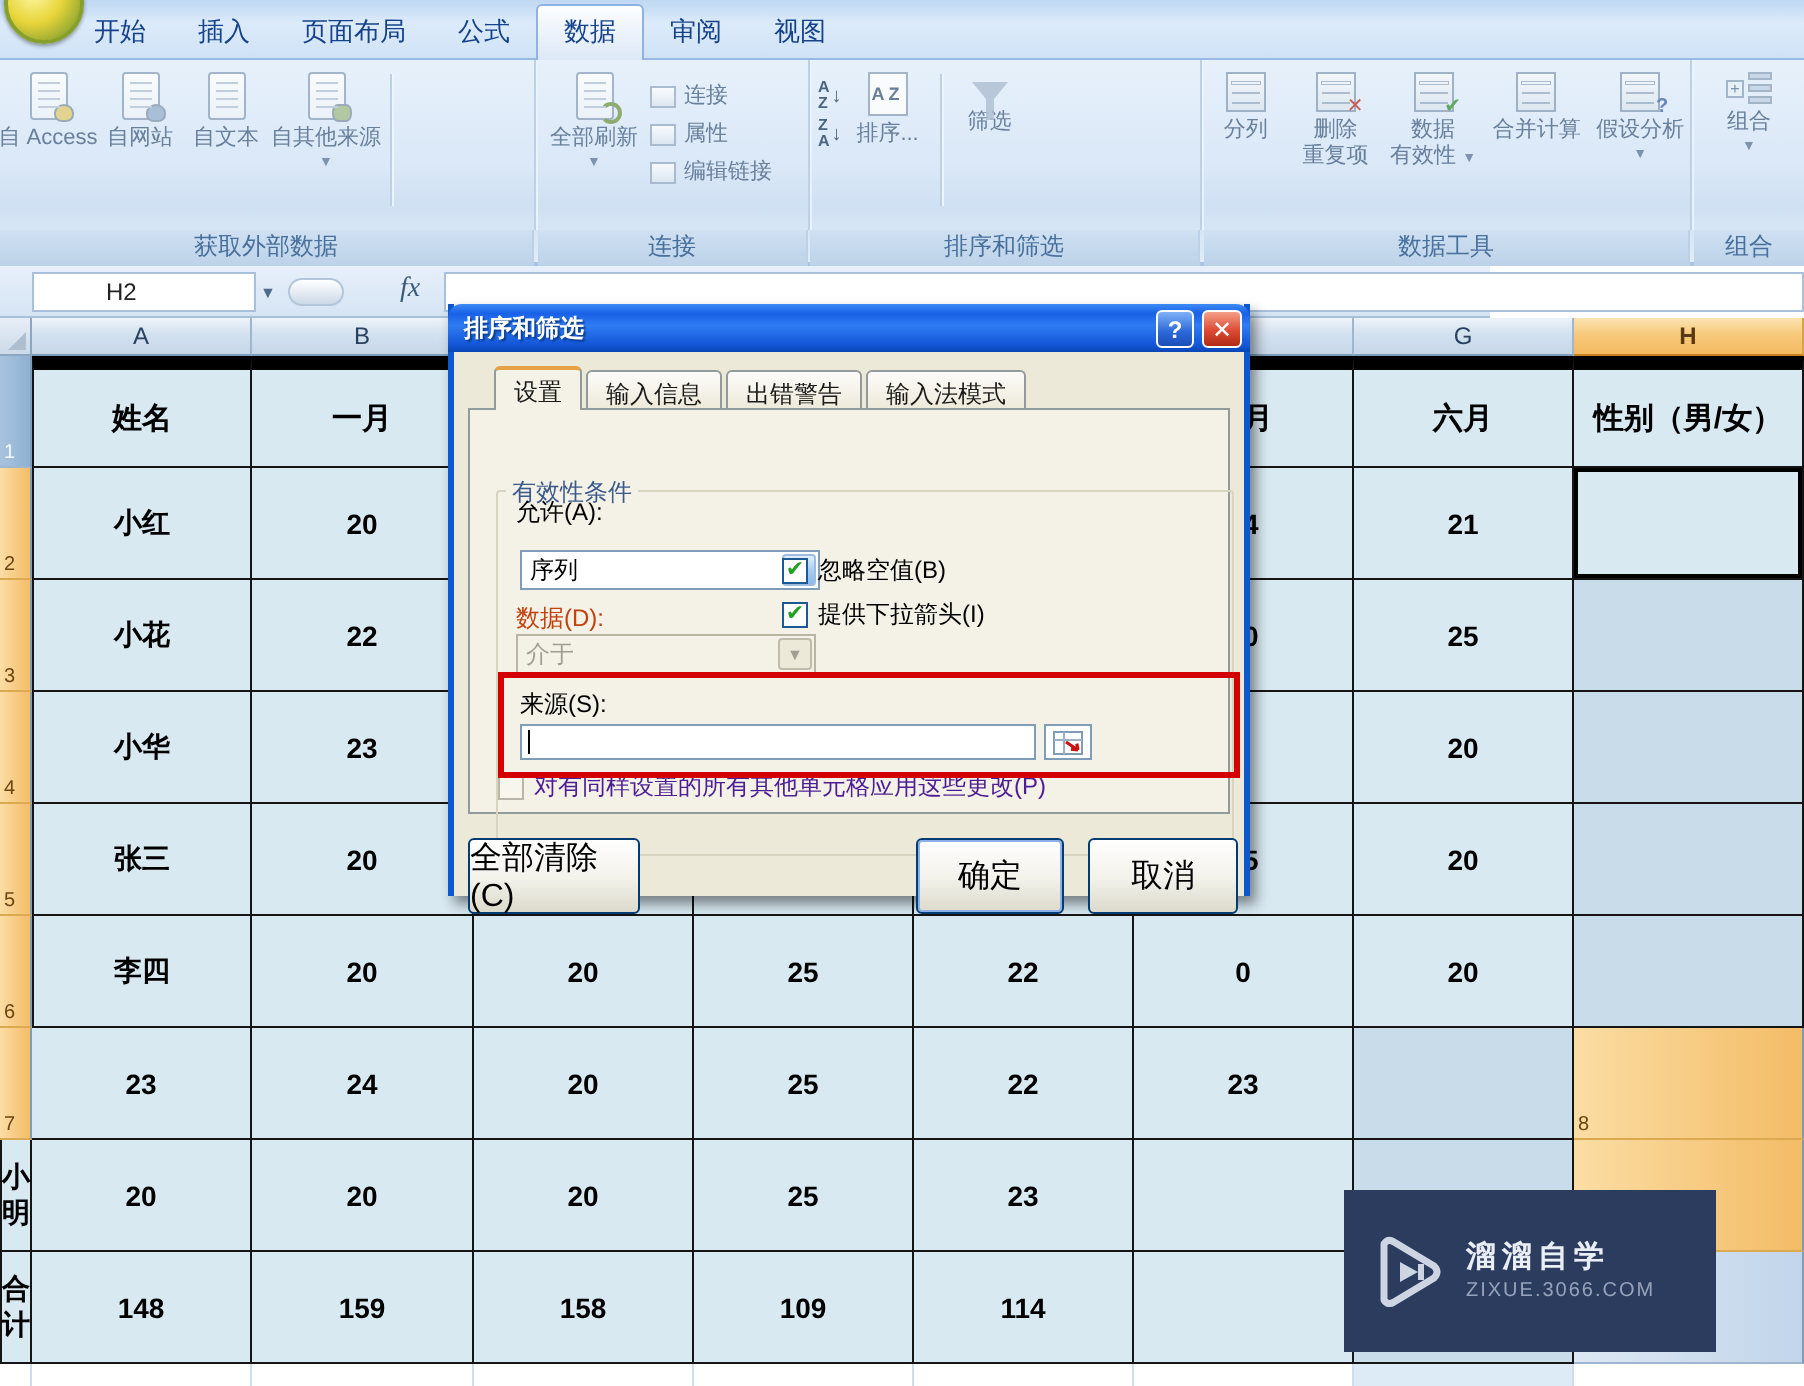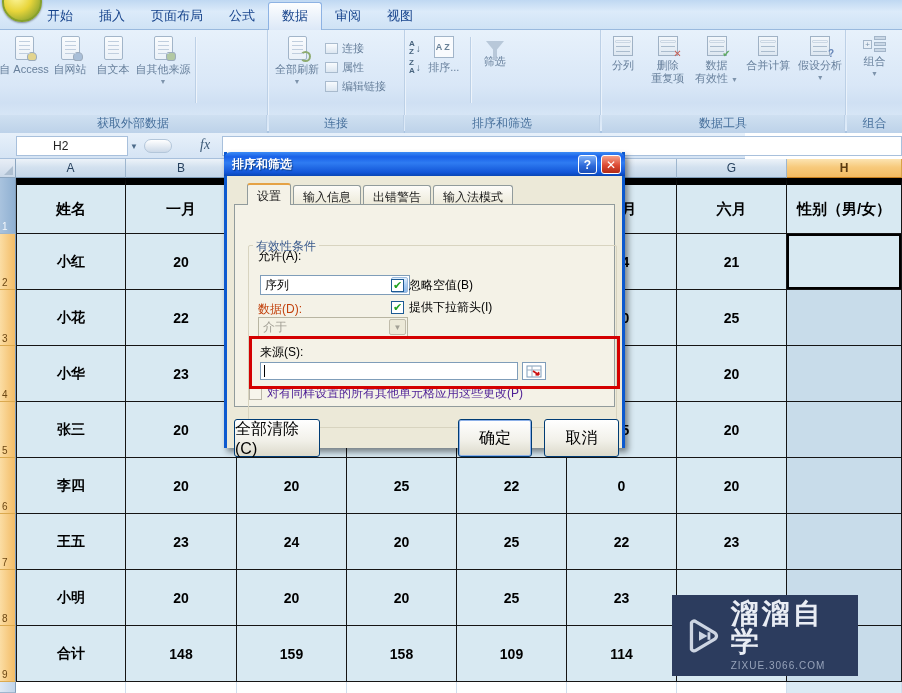--- a/index.html
+++ b/index.html
@@ -103,21 +103,21 @@
   .c.r1{font-size:15px;border-top:7px solid #000000}
   .c.hsel{background:#c8dcea}
   .c.active{box-shadow:inset 0 0 0 2px #000;background:#d8e9f2}
   .c10{background:#fff;border-right:1px solid #cfdeed}
   .c10.h10{background:#dcebf5}
 
   
   .wm{position:absolute;left:672px;top:595px;width:186px;height:81px;background:#2c3c5e;z-index:6;
     display:flex;align-items:center;padding:0 10px;gap:9px}
   .wmtxt{display:flex;flex-direction:column;line-height:1}
-  .wmbrand{font-size:28px;color:#e9edf4;letter-spacing:3px;font-weight:bold}
+  .wmbrand{font-size:15px;color:#e9edf4;letter-spacing:3px;font-weight:bold}
   .wmurl{font-size:10px;color:#97a3ba;margin-top:5px;letter-spacing:1px;text-transform:uppercase}
 
   
   .dlg{position:absolute;left:224px;top:152px;width:401px;height:296px;z-index:20;
     border-left:3px solid #0c59cf;border-right:3px solid #0c59cf;border-bottom:3px solid #0c59cf;
     background:#ece9d8;box-shadow:3px 4px 6px rgba(0,0,0,.45);font-size:12px;color:#000}
   .dtitle{position:absolute;left:-3px;top:0;width:401px;height:24px;border-radius:7px 7px 0 0;
     background:linear-gradient(#3b8bf5,#1961e8 20%,#2f7cf2 45%,#1356d8 85%,#0a46b4);
     color:#fff;font-weight:bold;display:flex;align-items:center;padding-left:8px;
     text-shadow:1px 1px 1px #0a3a86}
@@ -390,21 +390,20 @@
       <div class="rh sel">6</div>
       <div class="c cA">李四</div>
       <div class="c">20</div>
       <div class="c">20</div>
       <div class="c">25</div>
       <div class="c">22</div>
       <div class="c">0</div>
       <div class="c">20</div>
       <div class="c hsel"></div>
       <div class="rh sel">7</div>
-      <div class="c cA">王五</div>
       <div class="c">23</div>
       <div class="c">24</div>
       <div class="c">20</div>
       <div class="c">25</div>
       <div class="c">22</div>
       <div class="c">23</div>
       <div class="c hsel"></div>
       <div class="rh sel">8</div>
       <div class="c cA">小明</div>
       <div class="c">20</div>

